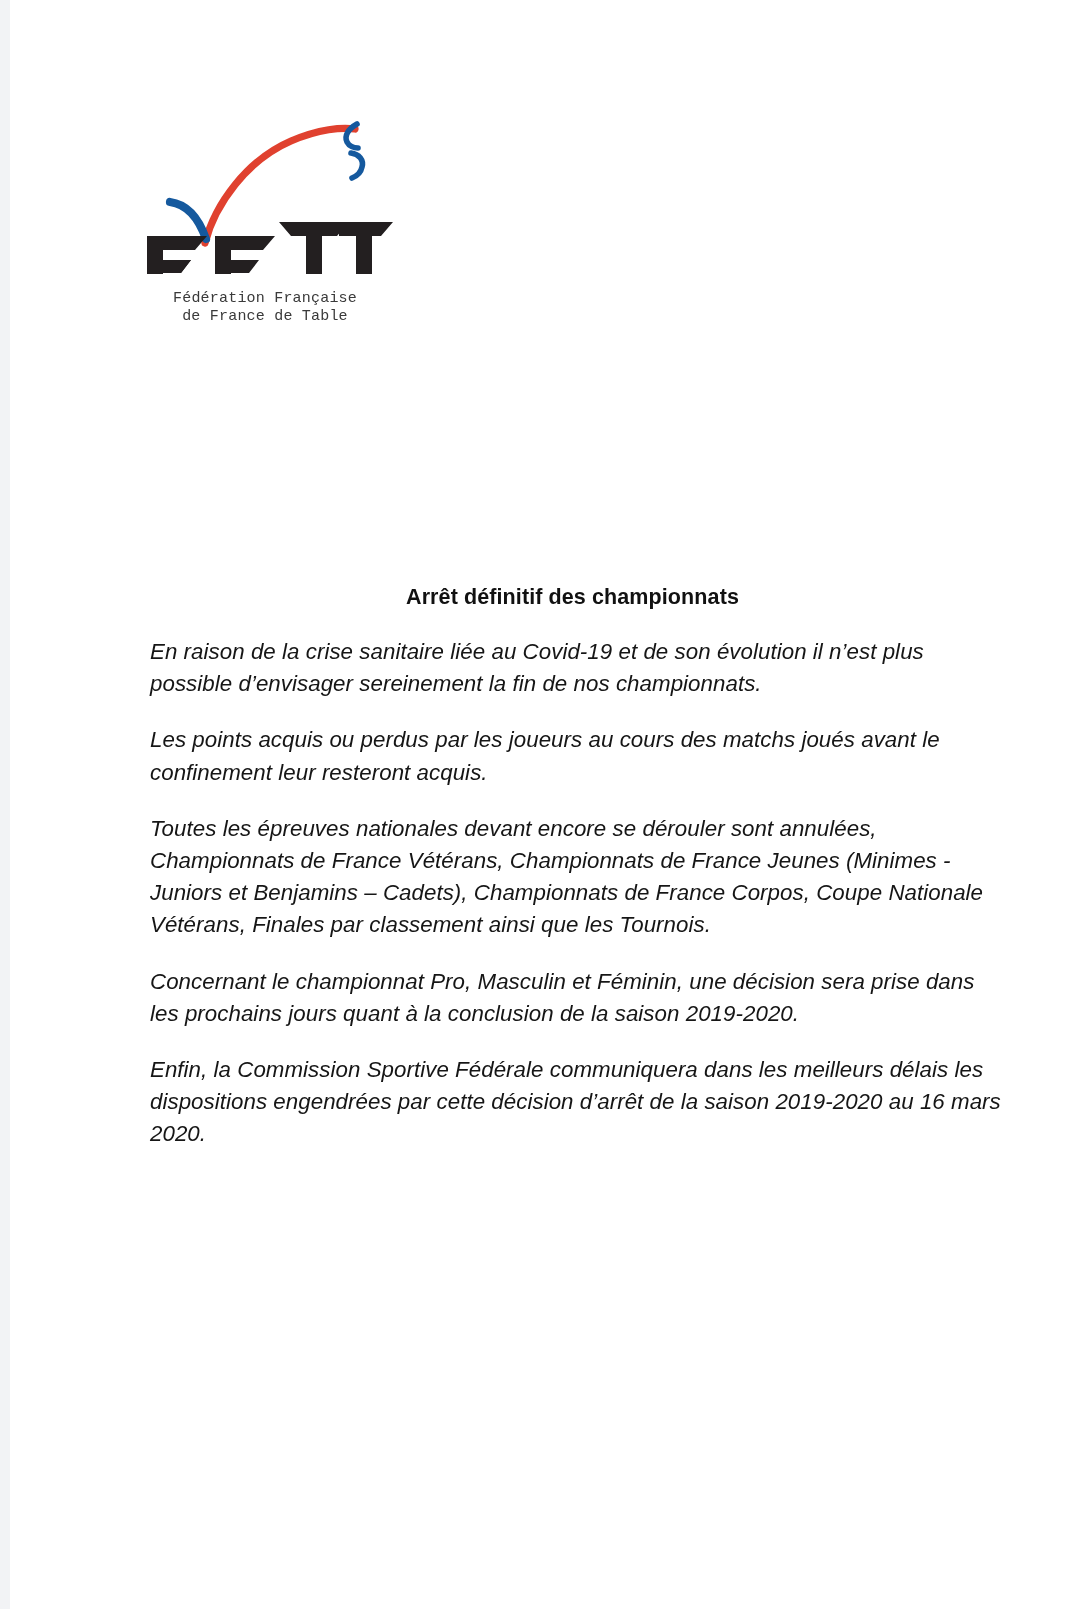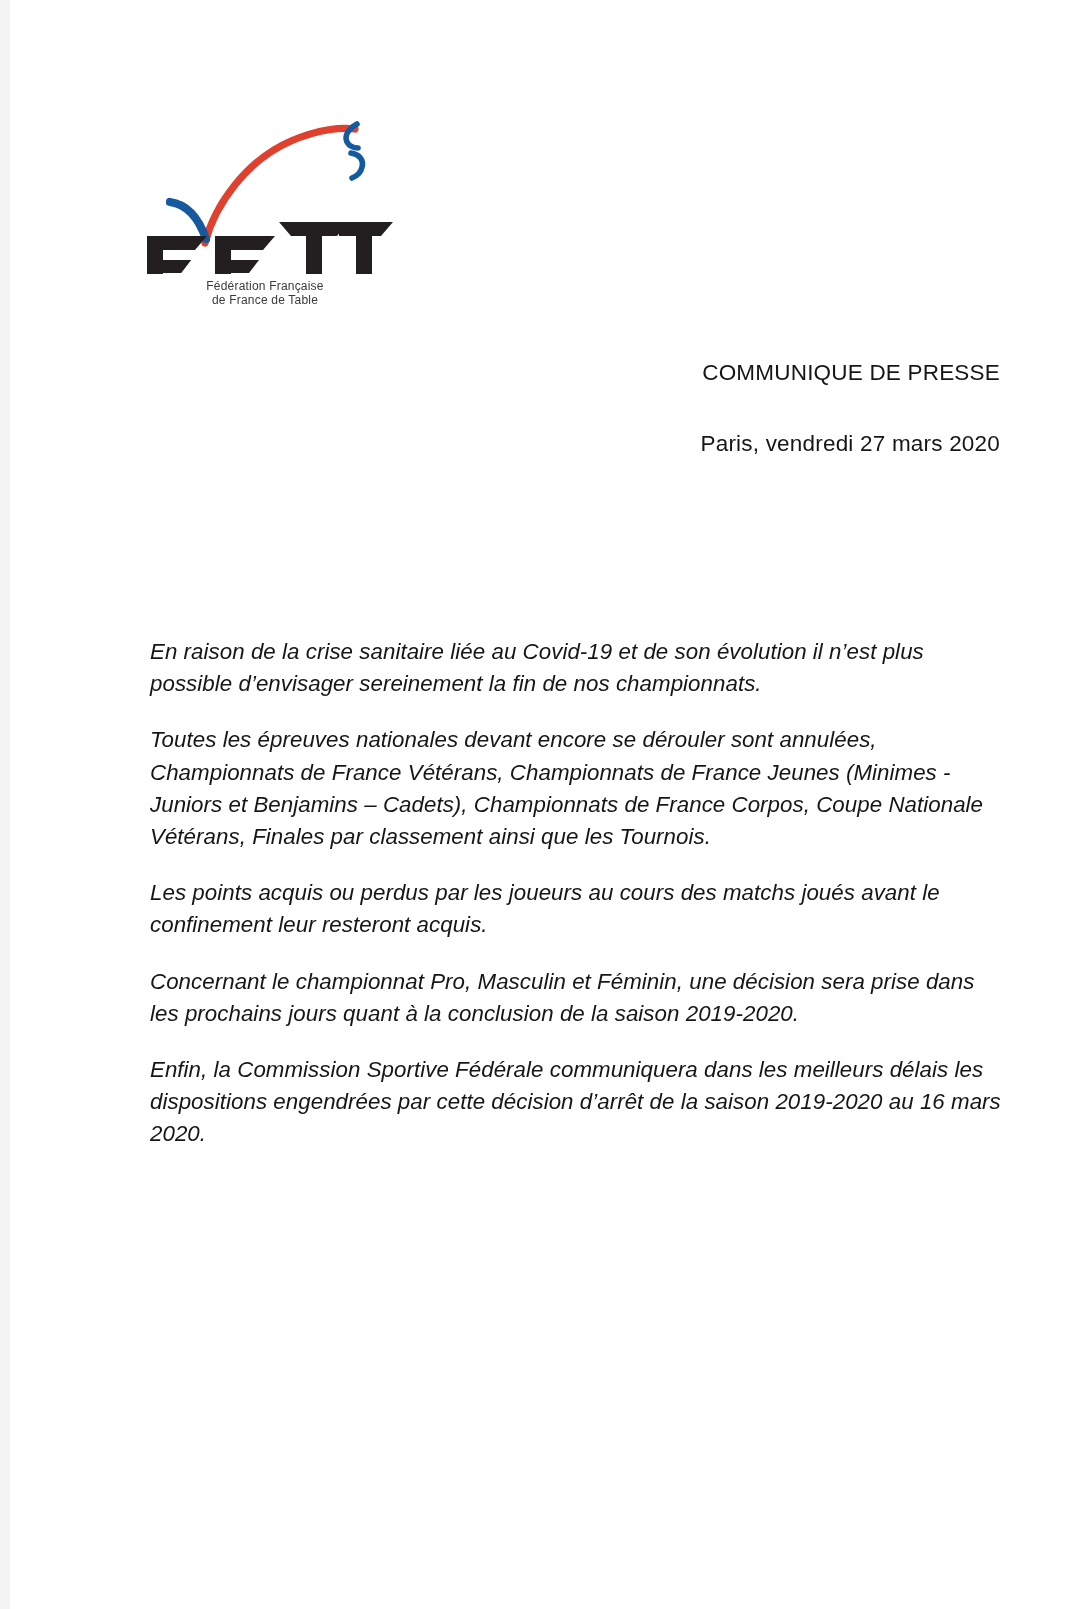--- a/index.html
+++ b/index.html
@@ -45,24 +45,24 @@
   }
   .logo-mark {
     position: relative;
     width: 250px;
     height: 165px;
   }
   .logo-mark svg {
     display: block;
   }
   .logo-tagline {
-    margin-top: 2px;
+    margin-top: 13px;
     text-align: center;
-    font-family: Liberation Sans, sans-serif;
-    font-size: 12px;
+    font-family: Liberation Mono, monospace;
+    font-size: 15px;
     line-height: 1.18;
     color: #3a3a3a;
     letter-spacing: 0.2px;
     width: 228px;
     margin-left: 8px;
   }
 
   
   .header-right {
     position: absolute;
@@ -142,27 +142,24 @@
           <polygon points="196,110 250,110 238,124 229,124 229,162 213,162 213,124 196,124"></polygon>
         </g>
       </svg>
     </div>
     <div class="logo-tagline">
       <span>Fédération Française</span><br>
       <span>de France de Table</span>
     </div>
   </div>
 
-  <div class="header-right">
-    <span class="cp-title">COMMUNIQUE DE PRESSE</span>
-    <span class="cp-date">Paris, vendredi 27 mars 2020</span>
-  </div>
 
+  <div class="doc-title">Arrêt définitif des championnats</div>
 
   <div class="body-copy">
     <p>En raison de la crise sanitaire liée au Covid-19 et de son évolution il n’est plus possible d’envisager sereinement la fin de nos championnats.</p>
+    <p>Les points acquis ou perdus par les joueurs au cours des matchs joués avant le confinement leur resteront acquis.</p>
     <p>Toutes les épreuves nationales devant encore se dérouler sont annulées, Championnats de France Vétérans, Championnats de France Jeunes (Minimes - Juniors et Benjamins – Cadets), Championnats de France Corpos, Coupe Nationale Vétérans, Finales par classement ainsi que les Tournois.</p>
-    <p>Les points acquis ou perdus par les joueurs au cours des matchs joués avant le confinement leur resteront acquis.</p>
     <p>Concernant le championnat Pro, Masculin et Féminin, une décision sera prise dans les prochains jours quant à la conclusion de la saison 2019-2020.</p>
     <p>Enfin, la Commission Sportive Fédérale communiquera dans les meilleurs délais les dispositions engendrées par cette décision d’arrêt de la saison 2019-2020 au 16 mars 2020.</p>
   </div>
 
 </div>
 
 </body></html>

